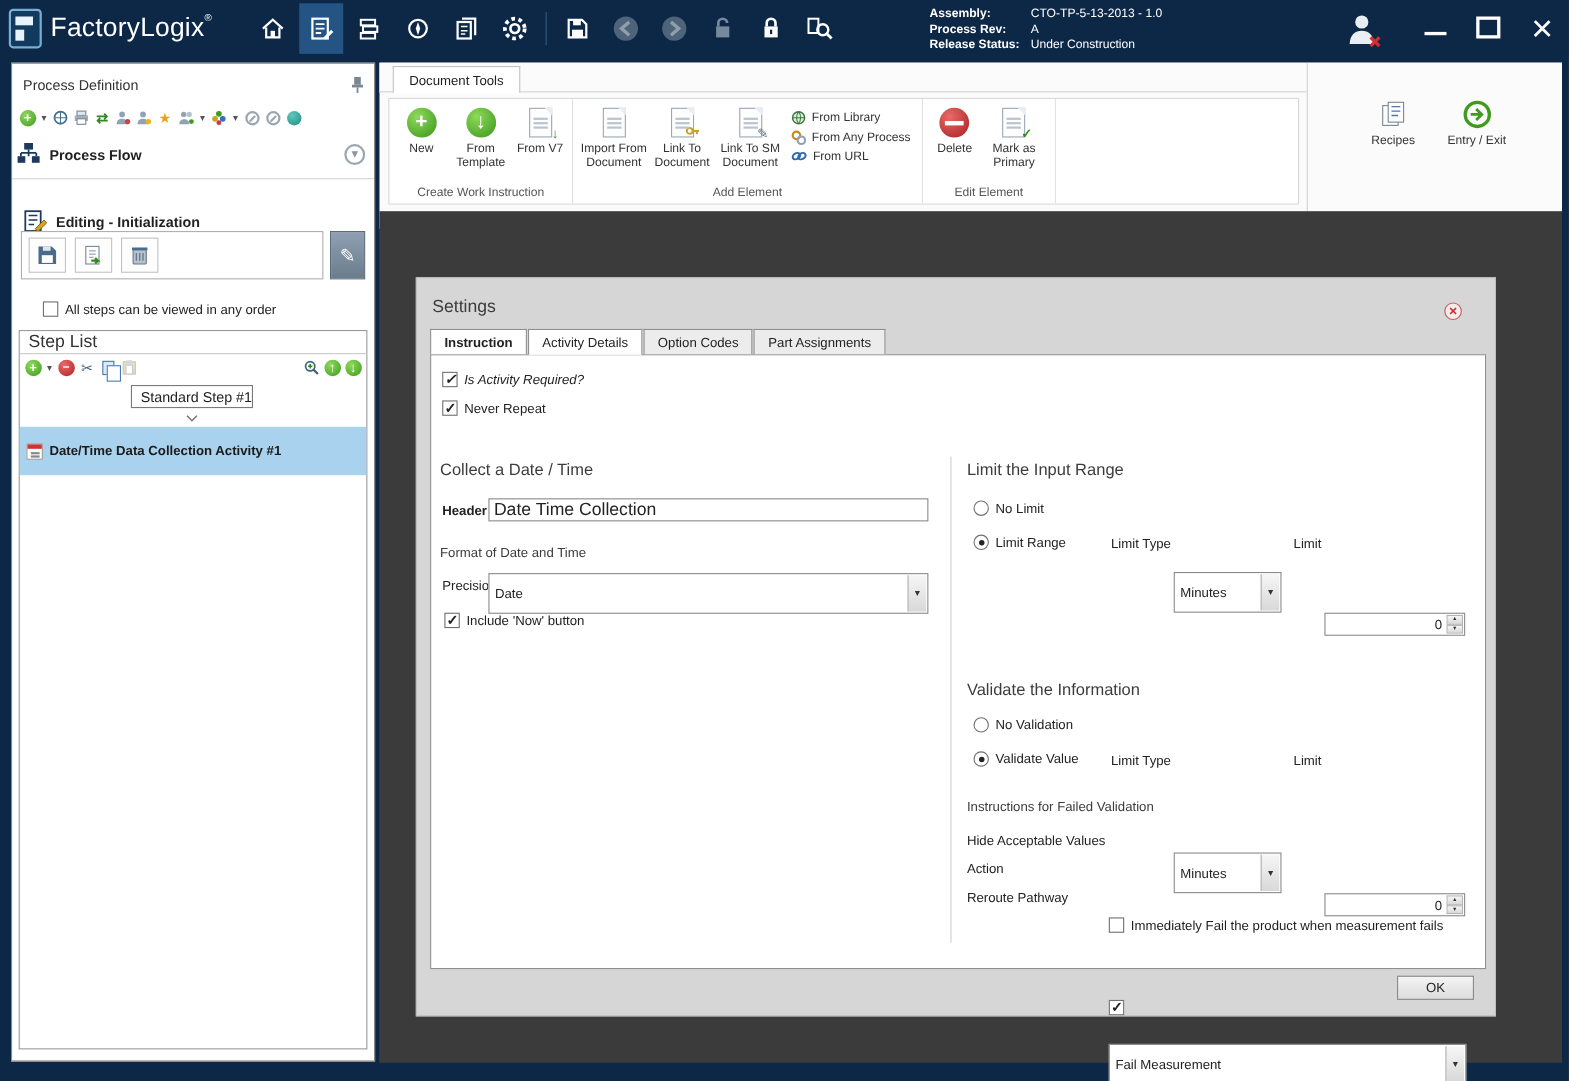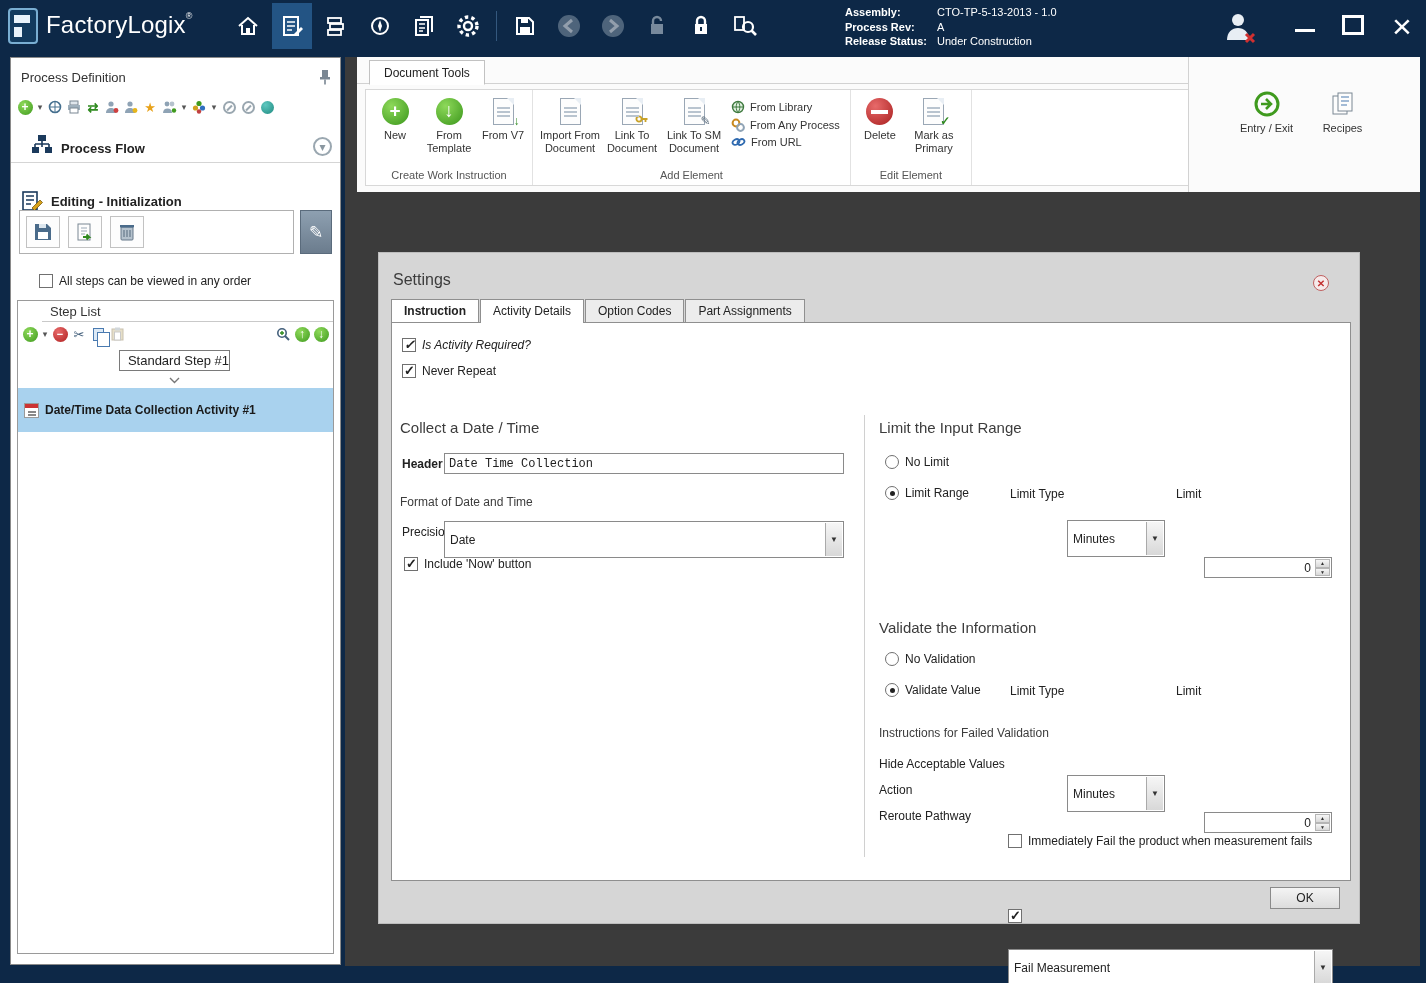--- a/index.html
+++ b/index.html
@@ -42,45 +42,45 @@
   .c-green { width:15px; height:15px; border-radius:50%; background:radial-gradient(circle at 35% 30%, #8ed95a, #3f9a1e); color:#fff; font-weight:bold; font-size:12px; line-height:14px; text-align:center; display:inline-block; }
   .c-red { width:15px; height:15px; border-radius:50%; background:radial-gradient(circle at 35% 30%, #e86a6a, #b01f1f); color:#fff; font-weight:bold; font-size:11px; line-height:14px; text-align:center; display:inline-block; }
   .g-swap { color:#2f8a1f; font-weight:bold; font-size:13px; }
   .star { color:#e8a21a; font-size:13px; }
   .scissors { color:#44607c; font-size:13px; }
   .copy-sq { width:11px; height:13px; border:1px solid #4a7ab0; background:#dce9f6; position:relative; display:inline-block; }
   .copy-sq::after { content:""; position:absolute; left:3px; top:3px; width:11px; height:13px; border:1px solid #4a7ab0; background:#fff; }
   .circ-slash { width:13px; height:13px; border:2px solid #9aa7b0; border-radius:50%; position:relative; display:inline-block; }
   .circ-slash::after { content:""; position:absolute; left:1px; top:4px; width:7px; height:2px; background:#9aa7b0; transform:rotate(-45deg); }
   .circ-teal { width:13px; height:13px; border-radius:50%; background:radial-gradient(circle at 35% 30%, #5fc8c0, #1f8a80); display:inline-block; }
-  .sb-flow { position:absolute; left:20px; right:8px; top:66px; height:32px; display:flex; align-items:flex-end; gap:8px; }
+  .sb-flow { position:absolute; left:4px; right:8px; top:66px; height:32px; display:flex; align-items:center; gap:8px; }
   .sb-flow .label { font-size:13px; font-weight:bold; color:#222; flex:1; }
   .circ-down { width:19px; height:19px; border:2px solid #9aa7b0; border-radius:50%; color:#8a97a0; font-size:12px; display:flex; align-items:center; justify-content:center; }
   .sb-div { position:absolute; left:0; right:0; top:104px; border-top:1px solid #d5d5d5; }
   .sb-editing { position:absolute; left:10px; top:128px; height:30px; display:flex; align-items:center; gap:8px; font-size:13px; font-weight:bold; color:#222; }
   .sb-btnrow { position:absolute; left:8px; right:8px; top:152px; height:44px; display:flex; align-items:stretch; gap:6px; }
   .sb-btngroup { flex:1; border:1px solid #b0b0b0; display:flex; align-items:center; gap:8px; padding:4px 6px; background:#fff; }
   .tool-btn { width:34px; height:32px; border:1px solid #c2c2c2; background:#fdfdfd; display:flex; align-items:center; justify-content:center; }
   .pencil-btn { width:32px; height:100%; border:1px solid #5a6b7c; background:linear-gradient(#8ea0b1,#6b7c8d); color:#fff; font-size:17px; display:flex; align-items:center; justify-content:center; }
   .sb-order { position:absolute; left:12px; top:216px; display:flex; gap:6px; font-size:12px; color:#222;margin-left:16px; }
   .steplist { position:absolute; left:6px; right:6px; top:242px; bottom:10px; border:1px solid #9a9a9a; background:#fff; }
-  .sl-header { height:21px; border-bottom:1px solid #c9c9c9; display:flex; align-items:center; padding-left:8px; font-size:13px; color:#333;margin-left:24px; }
+  .sl-header { height:21px; border-bottom:1px solid #c9c9c9; display:flex; align-items:center; padding-left:8px; font-size:16px; color:#333; }
   .sl-toolbar { height:24px; display:flex; align-items:center; gap:3px; padding:0 4px; }
   .sl-toolbar .spacer { flex:1; }
   .sl-steprow { height:42px; display:flex; align-items:center; padding:4px 6px 4px 4px; gap:6px;flex-direction:column; }
   .sl-stepbox { flex:1; height:34px; border:1px solid #7a7a7a; display:flex; align-items:center; padding-left:8px; font-size:13px; color:#222; background:#fff; }
   .sl-chev { width:20px; color:#777; display:flex; justify-content:center; }
   .sl-activity { height:44px; background:#a9d2ee; display:flex; align-items:center; gap:6px; padding-left:6px; font-size:12px; font-weight:bold; color:#1a1a1a; }
   .cal { width:15px; height:15px; background:#fff; border:1px solid #9a9a9a; position:relative; display:inline-block; }
   .cal::before { content:""; position:absolute; left:0; right:0; top:0; height:4px; background:#c33; }
   .cal::after { content:""; position:absolute; left:3px; top:7px; width:8px; height:2px; background:#888; box-shadow:0 3px 0 #888; }
 
   
   .main { position:absolute; left:345px; top:57px; width:1075px; height:909px; background:#3b3b3b; }
-  .ribbon { position:absolute; top:0; left:12px; right:0; height:151px; background:#fbfbfb;padding-left:20px; }
+  .ribbon { position:absolute; top:0; left:0; right:0; height:151px; background:#fbfbfb;padding-left:20px; }
   .tabstrip { position:absolute; top:0; left:0; right:232px; height:27px; border-bottom:1px solid #d2d2d2; background:#fbfbfb; }
   .ribbon-tab { position:absolute; left:12px; top:3px; height:25px; padding:0 14px; background:#fff; border:1px solid #c2c2c2; border-bottom:1px solid #fff; display:flex; align-items:center; font-size:12px; color:#222; z-index:2; }
   .ribbon-body { position:absolute; top:32px; left:8px; width:828px; height:97px; border:1px solid #d8d8d8; background:#fff; display:flex; }
   .rgroup { display:flex; flex-direction:column; border-right:1px solid #e2e2e2; padding:0 6px; }
   .rgroup-items { flex:1; display:flex; align-items:flex-start; padding-top:6px; }
   .rgroup-label { text-align:center; font-size:11px; color:#555; padding-bottom:4px; }
   .ritem { display:flex; flex-direction:column; align-items:center; gap:4px; width:62px; padding-top:2px; font-size:11px; color:#333; text-align:center; line-height:1.15; }
   .ritem.narrow { width:46px; }
   .c-green-lg { width:27px; height:27px; border-radius:50%; background:radial-gradient(circle at 35% 30%, #8ed95a, #3a961b); color:#fff; font-weight:bold; font-size:19px; line-height:26px; text-align:center; }
   .c-red-lg { width:27px; height:27px; border-radius:50%; background:radial-gradient(circle at 35% 30%, #e86a6a, #a81f1f); position:relative; }
@@ -110,21 +110,21 @@
   .okbtn { position:absolute; right:19px; bottom:14px; width:70px; height:22px; background:linear-gradient(#f4f4f4,#dcdcdc); border:1px solid #8a8a8a; font-size:12px; font-family:"Liberation Sans",sans-serif; color:#222; }
 
   .abs { position:absolute; }
   .h1 { font-size:15px; color:#3c3c3c; }
   .h2 { font-size:12px; color:#3c3c3c; }
   .cbrow, .radrow { display:flex; align-items:center; gap:6px; font-size:12px; color:#222; }
   .cb { width:14px; height:14px; border:1px solid #707070; background:#fff; display:inline-block; position:relative; flex:none; }
   .cb.checked::after { content:"✓"; position:absolute; left:1px; top:-2px; font-size:13px; font-weight:bold; color:#222; }
   .radio { width:14px; height:14px; border:1px solid #707070; border-radius:50%; background:#fff; display:inline-block; position:relative; flex:none; }
   .radio.sel::after { content:""; position:absolute; left:3.5px; top:3.5px; width:5px; height:5px; border-radius:50%; background:#222; }
-  .fld { border:1px solid #8a8a8a; height:21px; font-size:12px; padding:0 4px; font-family:Liberation Mono, monospace; color:#222; background:#fff; }
+  .fld { border:1px solid #8a8a8a; height:21px; font-size:16px; padding:0 4px; font-family:Liberation Sans, sans-serif; color:#222; background:#fff; }
   .select { background:#fff; border:1px solid #8a8a8a; height:37px; display:flex; align-items:center; position:relative; padding-left:5px; font-size:12px; color:#222; }
   .select .dd { position:absolute; right:1px; top:1px; bottom:1px; width:17px; background:linear-gradient(#f6f6f6,#d8d8d8); border-left:1px solid #aaa; display:flex; align-items:center; justify-content:center; font-size:8px; color:#333; }
   .spin { background:#fff; border:1px solid #8a8a8a; height:21px; position:relative; display:flex; align-items:center; }
   .spin .spin-val { flex:1; text-align:right; padding-right:20px; font-size:12px; }
   .spin .spin-btns { position:absolute; right:1px; top:1px; bottom:1px; width:15px; display:flex; flex-direction:column; }
   .spin .sb { flex:1; background:linear-gradient(#f6f6f6,#d8d8d8); border:1px solid #b5b5b5; font-size:5px; color:#333; display:flex; align-items:center; justify-content:center; }
   .lbl { font-size:12px; color:#222; }
   .lbl.b { font-weight:bold; }
   .vdiv { position:absolute; left:472px; top:92px; height:442px; width:1px; background:#d0d0d0; }
 </style>
@@ -531,32 +531,32 @@
             <span>Mark as Primary</span>
           </div>
         </div>
         <div class="rgroup-label">Edit Element</div>
       </div>
     </div>
 
     <div class="ribbon-right">
       <div class="ritem2">
         <svg width="26" height="26" viewBox="0 0 26 26">
-            <circle cx="13" cy="13" r="11" fill="none" stroke="#3f9a1e" stroke-width="3"></circle>
-            <path d="M7 13 h9 M12 8 l5 5 -5 5" fill="none" stroke="#3f9a1e" stroke-width="2.6"></path>
-          </svg>
-        <span>Entry / Exit</span>
-      </div>
-      <div class="ritem2">
-        <svg width="26" height="26" viewBox="0 0 26 26">
             <rect x="3" y="5" width="14" height="18" fill="#fdfdfd" stroke="#7a8793"></rect>
             <rect x="8" y="2" width="14" height="18" fill="#fdfdfd" stroke="#7a8793"></rect>
             <path d="M11 6 h8 M11 10 h8 M11 14 h6" stroke="#4a7ab0" stroke-width="1.2"></path>
           </svg>
         <span>Recipes</span>
+      </div>
+      <div class="ritem2">
+        <svg width="26" height="26" viewBox="0 0 26 26">
+            <circle cx="13" cy="13" r="11" fill="none" stroke="#3f9a1e" stroke-width="3"></circle>
+            <path d="M7 13 h9 M12 8 l5 5 -5 5" fill="none" stroke="#3f9a1e" stroke-width="2.6"></path>
+          </svg>
+        <span>Entry / Exit</span>
       </div>
     </div>
   </div>
 
   <div class="canvas">
     <div class="dialog">
       <div class="dlg-title">Settings</div>
       <div class="dlg-close">✕</div>
 
       <div class="dlg-tabs">

